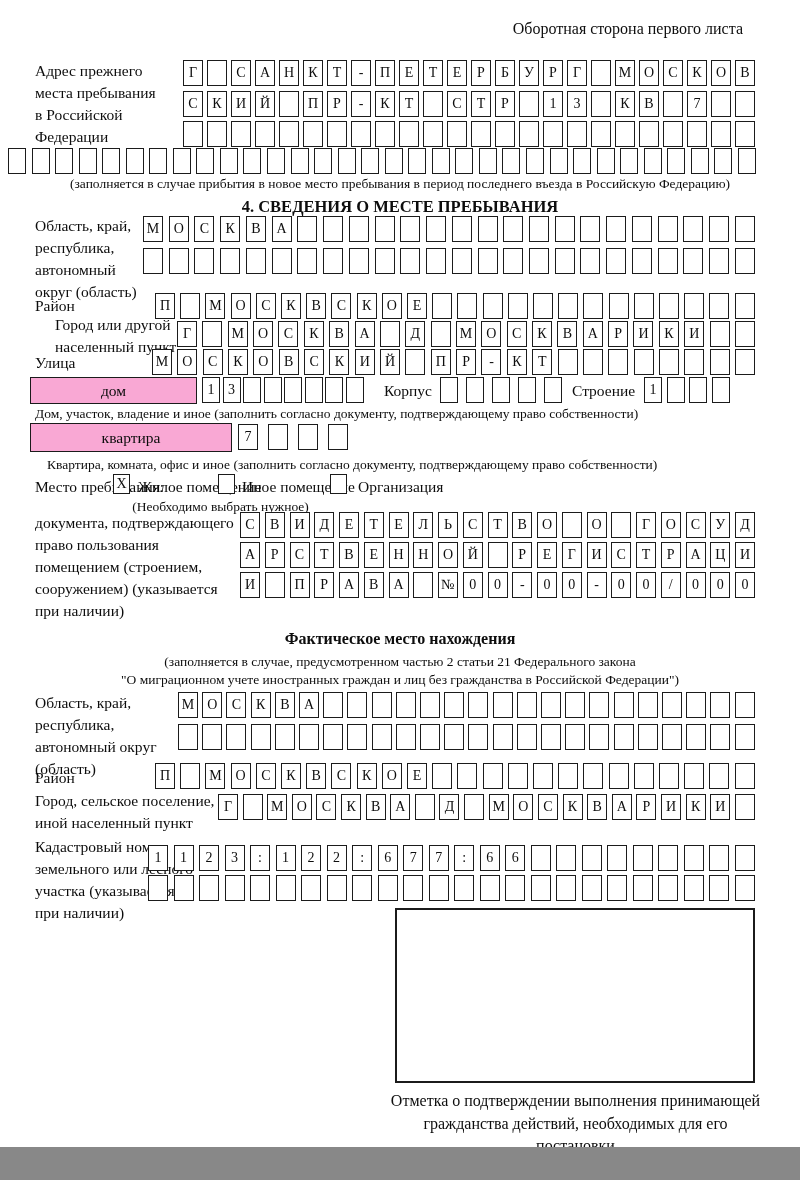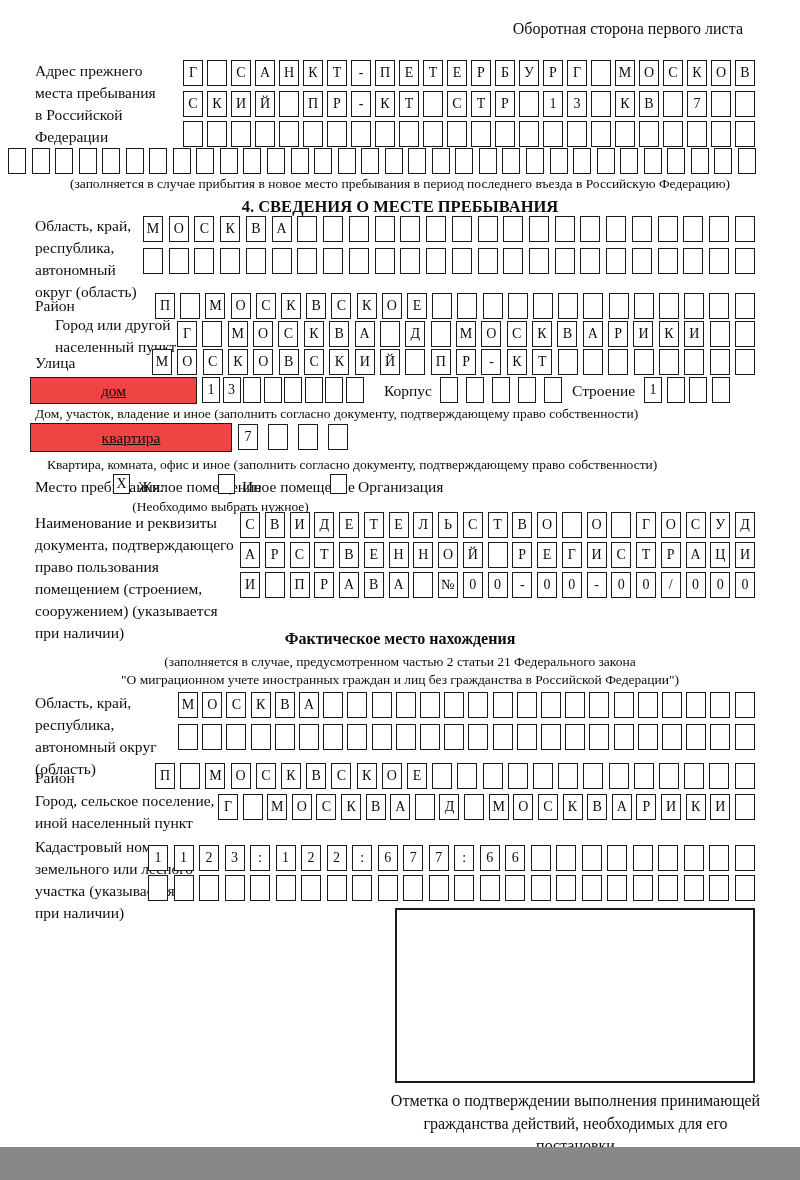--- a/index.html
+++ b/index.html
@@ -9,22 +9,22 @@
   .abs{position:absolute;}
   .lbl{font-size:15.5px;line-height:22px;white-space:nowrap;}
   .note{font-size:13.5px;white-space:nowrap;}
   .center{text-align:center;}
   .bold{font-weight:700;}
   .grid{position:absolute;display:flex;justify-content:space-between;height:26px;}
   .cell{flex:none;width:20px;height:26px;box-sizing:border-box;border:1.6px solid #1b1b1b;
         display:flex;align-items:center;justify-content:center;
         font-size:14px;line-height:1;background:#fff;}
   .grid.sm .cell{width:18px;}
-  .wbox{position:absolute;box-sizing:border-box;border:1.6px solid #1b1b1b;background:#ef4444;
-        display:flex;align-items:center;justify-content:center;font-size:15.5px;text-decoration:underline;}
+  .wbox{position:absolute;box-sizing:border-box;border:1.6px solid #1b1b1b;background:#f9a8d4;
+        display:flex;align-items:center;justify-content:center;font-size:15.5px;}
   .cb{position:absolute;width:17px;height:20px;box-sizing:border-box;border:1.6px solid #1b1b1b;
       display:flex;align-items:center;justify-content:center;font-size:14px;background:#fff;}
   .stamp{position:absolute;box-sizing:border-box;border:2px solid #1b1b1b;background:#fff;}
 </style>
 </head>
 <body>
 
 <div class="page">
 
   <div class="abs lbl" style="top:18px;right:57px;font-size:16px;">Оборотная сторона первого листа</div>
@@ -336,21 +336,20 @@
   <div class="abs lbl" style="left:35px;top:476px;">Место пребывания:</div>
   <div class="cb" style="left:113px;top:474px;">X</div>
   <div class="abs lbl" style="left:138px;top:476px;">Жилое помещение</div>
   <div class="cb" style="left:218px;top:474px;"></div>
   <div class="abs lbl" style="left:242px;top:476px;">Иное помещение</div>
   <div class="cb" style="left:330px;top:474px;"></div>
   <div class="abs lbl" style="left:358px;top:476px;">Организация</div>
   <div class="abs note center" style="left:118px;top:499px;width:205px;">(Необходимо выбрать нужное)</div>
 
   <div class="abs" style="left:35px;top:512px;line-height:21.5px;">
-    <div class="lbl">Наименование и реквизиты</div>
     <div class="lbl">документа, подтверждающего</div>
     <div class="lbl">право пользования</div>
     <div class="lbl">помещением (строением,</div>
     <div class="lbl">сооружением) (указывается</div>
     <div class="lbl">при наличии)</div>
   </div>
   <div class="grid" style="left:240px;top:512px;width:515px;">
       <span class="cell">С</span>
       <span class="cell">В</span>
       <span class="cell">И</span>

